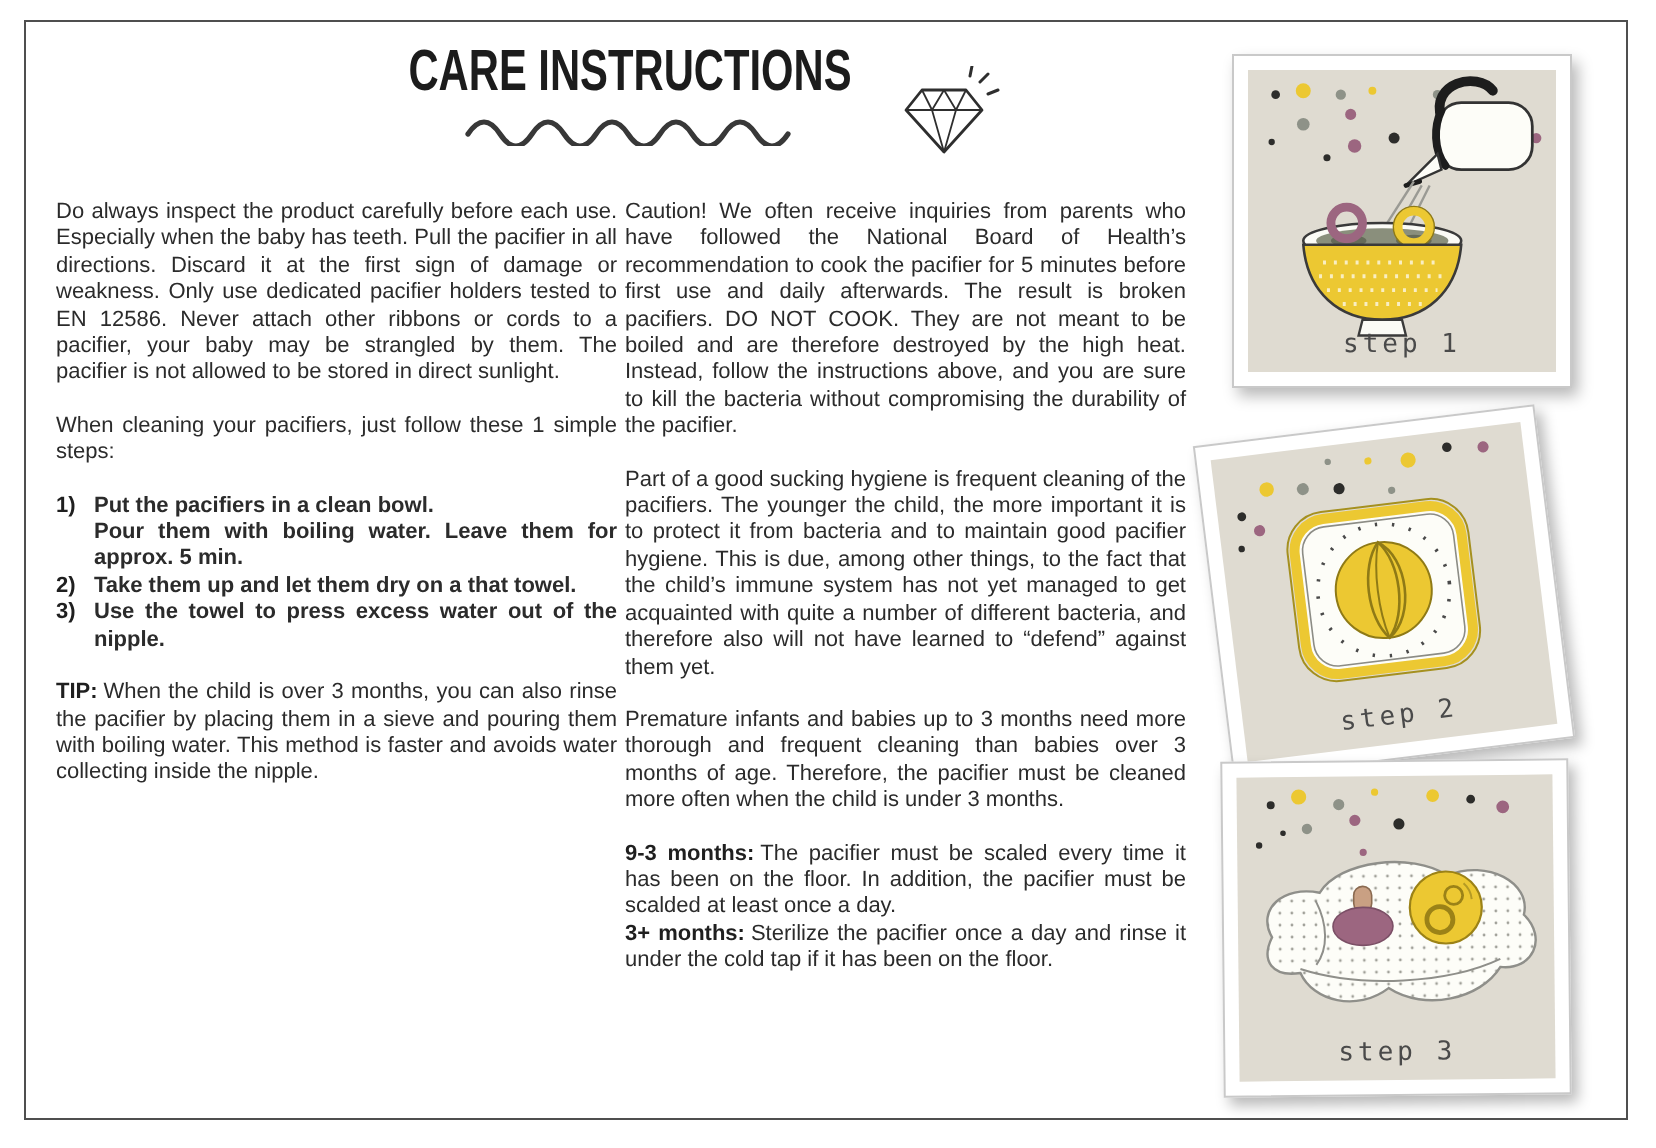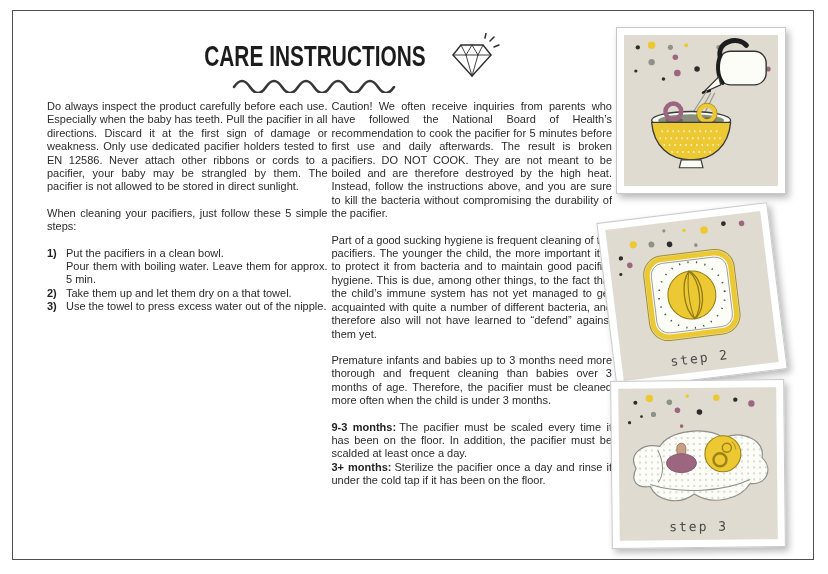--- a/index.html
+++ b/index.html
@@ -4,38 +4,38 @@
 <style>
   html,body{margin:0;padding:0;background:#ffffff;}
   .screen{
     position:relative;width:828px;height:574px;background:#ffffff;
     font-family:"Liberation Sans",sans-serif;color:#2b2b2b;overflow:hidden;
   }
   .page-frame{position:absolute;left:12px;top:10px;width:802px;height:550px;
     border:1px solid #4f4f4f;box-sizing:border-box;background:#ffffff;}
 
   
-  .header{position:absolute;left:130px;top:40px;width:370px;text-align:center;}
+  .header{position:absolute;left:130px;top:20px;width:370px;text-align:center;}
   .title{margin:0;font-size:29px;font-weight:bold;color:#1c1c1c;white-space:nowrap;
     transform:scaleX(.72);transform-origin:center;letter-spacing:0;}
   .wave-svg{display:block;margin:5px auto 0;}
   .diamond-svg{position:absolute;left:448px;top:33px;}
 
   
-  .columns{position:absolute;left:47px;top:100px;width:565px;display:flex;gap:4px;}
+  .columns{position:absolute;left:28px;top:100px;width:565px;display:flex;gap:4px;}
   .col{flex:1;font-size:11px;line-height:13.4px;text-align:justify;color:#2b2b2b;}
   .col p{margin:0 0 13px 0;}
   .col b{font-weight:bold;color:#1f1f1f;margin-right:3px;}
   h2.sec{margin:10px 0 5px 0;font-size:16.5px;color:#141414;white-space:nowrap;overflow:visible;}
   h2.sec .cond{display:inline-block;transform:scaleX(.78);transform-origin:left center;
     font-weight:bold;letter-spacing:-.2px;}
   .steps{margin:12px 0 13px 0;}
   .step-row{display:flex;}
   .step-num{font-weight:bold;width:16px;flex:none;}
-  .step-text{flex:1;white-space:pre-line;}
+  .step-text{flex:1;white-space:pre-line;font-weight:bold;}
   .months div{text-align:justify;}
 
   
   .card{position:absolute;background:#ffffff;border:1px solid #c9c9c9;padding:7px;
     box-sizing:border-box;box-shadow:3px 4px 7px rgba(0,0,0,.28);}
   .card-inner{position:relative;width:100%;height:100%;background:var(--card-bg);overflow:hidden;}
   .illust{position:absolute;left:0;top:0;width:100%;height:100%;}
   .step-label{position:absolute;left:0;right:0;bottom:6px;text-align:center;
     font-family:"DejaVu Sans Mono",monospace;font-size:13px;letter-spacing:2px;color:#4a4a4a;}
   .card-1{left:616px;top:27px;width:170px;height:167px;}
@@ -58,36 +58,37 @@
     <g fill="none" stroke="#2e2e2e" stroke-linejoin="round" stroke-linecap="round">
       <path stroke-width="1.4" d="M13,12 L35,12 L43,22 L24,43 L5,22 Z"></path>
       <path stroke-width="0.9" d="M5,22 L43,22 M13,12 L18,22 M24,12 L18,22 M24,12 L30,22 M35,12 L30,22 M18,22 L24,43 M30,22 L24,43"></path>
       <path stroke-width="1.5" d="M42,8 l4,-4 M46,14 l5,-2 M37,5 l1,-5"></path>
     </g>
   </svg>
 
   <main class="columns">
     <section class="col">
       <p>Do always inspect the product carefully before each use. Especially when the baby has teeth. Pull the pacifier in all directions. Discard it at the first sign of damage or weakness. Only use dedicated pacifier holders tested to EN 12586. Never attach other ribbons or cords to a pacifier, your baby may be strangled by them. The pacifier is not allowed to be stored in direct sunlight.</p>
-      <p>When cleaning your pacifiers, just follow these 5 simple steps:</p>
+      <p>When cleaning your pacifiers, just follow these 1 simple steps:</p>
       <div class="steps">
         <div class="step-row">
           <b class="step-num">1)</b>
           <span class="step-text">Put the pacifiers in a clean bowl.
 Pour them with boiling water. Leave them for approx. 5 min.</span>
         </div>
         <div class="step-row">
           <b class="step-num">2)</b>
           <span class="step-text">Take them up and let them dry on a that towel.</span>
         </div>
         <div class="step-row">
           <b class="step-num">3)</b>
           <span class="step-text">Use the towel to press excess water out of the nipple.</span>
         </div>
       </div>
+      <p><b>TIP:</b><span>When the child is over 3 months, you can also rinse the pacifier by placing them in a sieve and pouring them with boiling water. This method is faster and avoids water collecting inside the nipple.</span></p>
     </section>
 
     <section class="col">
       <p>Caution! We often receive inquiries from parents who have followed the National Board of Health’s recommendation to cook the pacifier for 5 minutes before first use and daily afterwards. The result is broken pacifiers. DO NOT COOK. They are not meant to be boiled and are therefore destroyed by the high heat. Instead, follow the instructions above, and you are sure to kill the bacteria without compromising the durability of the pacifier.</p>
       <p>Part of a good sucking hygiene is frequent cleaning of the pacifiers. The younger the child, the more important it is to protect it from bacteria and to maintain good pacifier hygiene. This is due, among other things, to the fact that the child’s immune system has not yet managed to get acquainted with quite a number of different bacteria, and therefore also will not have learned to “defend” against them yet.</p>
       <p>Premature infants and babies up to 3 months need more thorough and frequent cleaning than babies over 3 months of age. Therefore, the pacifier must be cleaned more often when the child is under 3 months.</p>
       <div class="months">
         <div><b>9-3 months:</b><span>The pacifier must be scaled every time it has been on the floor. In addition, the pacifier must be scalded at least once a day.</span></div>
         <div><b>3+ months:</b><span>Sterilize the pacifier once a day and rinse it under the cold tap if it has been on the floor.</span></div>
       </div>
@@ -136,20 +137,21 @@
         <circle cx="84" cy="79" r="10.4" fill="none" style="stroke:var(--yellow-dark)" stroke-width="0.7"></circle>
         <path d="M28,88 C30,112 46,126 68,126 C90,126 106,112 108,88 Z" style="fill:var(--yellow)" stroke="#3a3a3a" stroke-width="1.3"></path>
         <g stroke="#ffffff" stroke-width="2" opacity="0.7" stroke-dasharray="1.5 4">
           <path d="M38,97 H98"></path>
             <path d="M36,104 H100"></path>
             <path d="M40,111 H96"></path>
             <path d="M48,118 H88"></path>
         </g>
         <path d="M58,126 L56,134 L80,134 L78,126 Z" fill="#fbfbf6" stroke="#3a3a3a" stroke-width="1.2"></path>
       </svg>
+      <div class="step-label">step 1</div>
     </div>
   </div>
 
   <div class="card card-2">
     <div class="card-inner">
       <svg class="illust" viewBox="0 0 156 152">
         <g>
           <circle cx="12" cy="30" r="2.2" style="fill:var(--dot-dark)"></circle>
           <circle cx="26" cy="18" r="3.6" style="fill:var(--yellow)"></circle>
           <circle cx="44" cy="20" r="3" style="fill:var(--dot-gray)"></circle>

